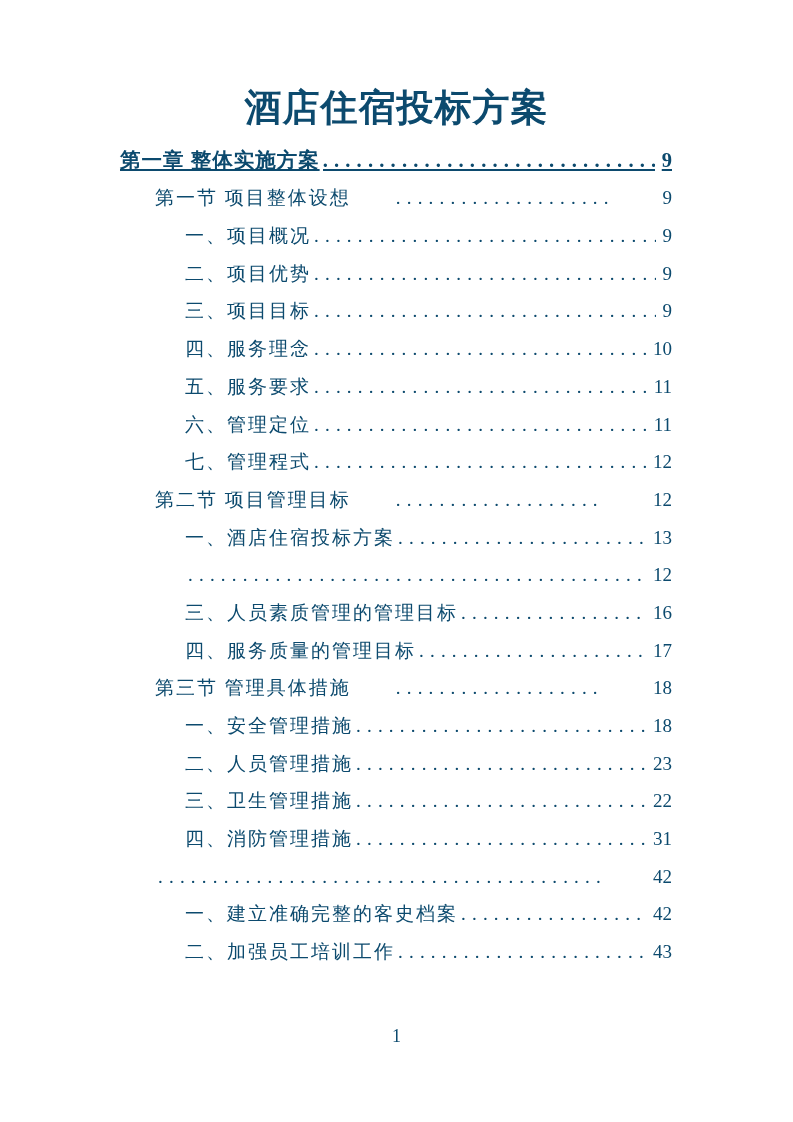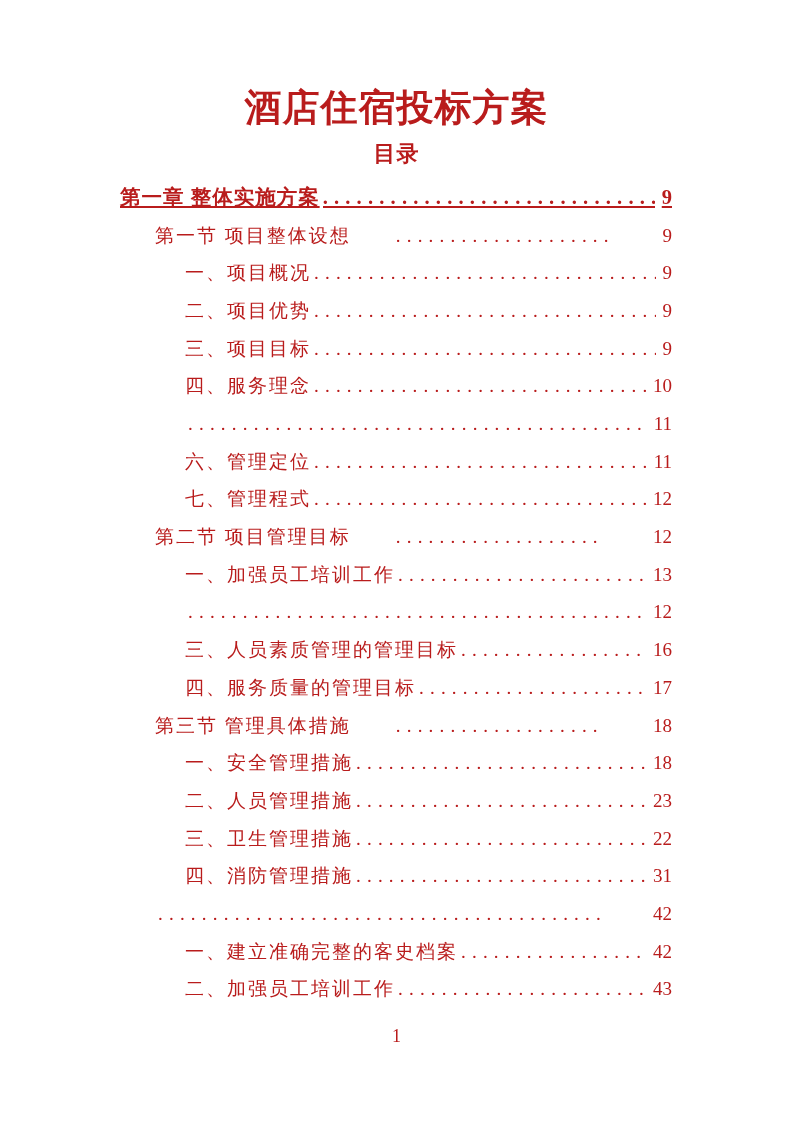--- a/index.html
+++ b/index.html
@@ -7,21 +7,21 @@
     padding: 0;
     background: #ffffff;
   }
   .page {
     position: relative;
     width: 793px;
     height: 1122px;
     margin: 0 auto;
     background: #ffffff;
     font-family: "Liberation Serif", serif;
-    color: #b91c1c;
+    color: #0c4a6e;
     overflow: hidden;
   }
   .doc-title {
     margin: 0;
     padding-top: 88px;
     text-align: center;
     font-size: 37px;
     line-height: 1.1;
     font-weight: bold;
     letter-spacing: 1px;
@@ -80,21 +80,20 @@
     font-size: 18px;
     line-height: 1.2;
   }
 </style>
 </head>
 <body>
 
 <div class="page">
   <h1 class="doc-title">酒店住宿投标方案</h1>
 
-  <h2 class="toc-heading">目录</h2>
 
   <div class="toc" id="toc">
       <div class="toc-row chapter">
     <span class="toc-label">第一章 整体实施方案</span>
     <span class="leader">........................................................................................................................</span>
     <span class="pagenum">9</span>
   </div>
       <div class="toc-row section">
     <span class="toc-label">第一节 项目整体设想</span>
     <span class="leader">........................................................................................................................</span>
@@ -114,40 +113,41 @@
     <span class="toc-label">三、项目目标</span>
     <span class="leader">........................................................................................................................</span>
     <span class="pagenum">9</span>
   </div>
       <div class="toc-row item">
     <span class="toc-label">四、服务理念</span>
     <span class="leader">........................................................................................................................</span>
     <span class="pagenum">10</span>
   </div>
       <div class="toc-row item">
+    <span class="toc-label">五、服务要求</span>
     <span class="leader">........................................................................................................................</span>
     <span class="pagenum">11</span>
   </div>
       <div class="toc-row item">
     <span class="toc-label">六、管理定位</span>
     <span class="leader">........................................................................................................................</span>
     <span class="pagenum">11</span>
   </div>
       <div class="toc-row item">
     <span class="toc-label">七、管理程式</span>
     <span class="leader">........................................................................................................................</span>
     <span class="pagenum">12</span>
   </div>
       <div class="toc-row section">
     <span class="toc-label">第二节 项目管理目标</span>
     <span class="leader">........................................................................................................................</span>
     <span class="pagenum">12</span>
   </div>
       <div class="toc-row item">
-    <span class="toc-label">一、加强员工培训工作</span>
+    <span class="toc-label">一、酒店住宿投标方案</span>
     <span class="leader">........................................................................................................................</span>
     <span class="pagenum">13</span>
   </div>
       <div class="toc-row item">
     <span class="leader">........................................................................................................................</span>
     <span class="pagenum">12</span>
   </div>
       <div class="toc-row item">
     <span class="toc-label">三、人员素质管理的管理目标</span>
     <span class="leader">........................................................................................................................</span>

